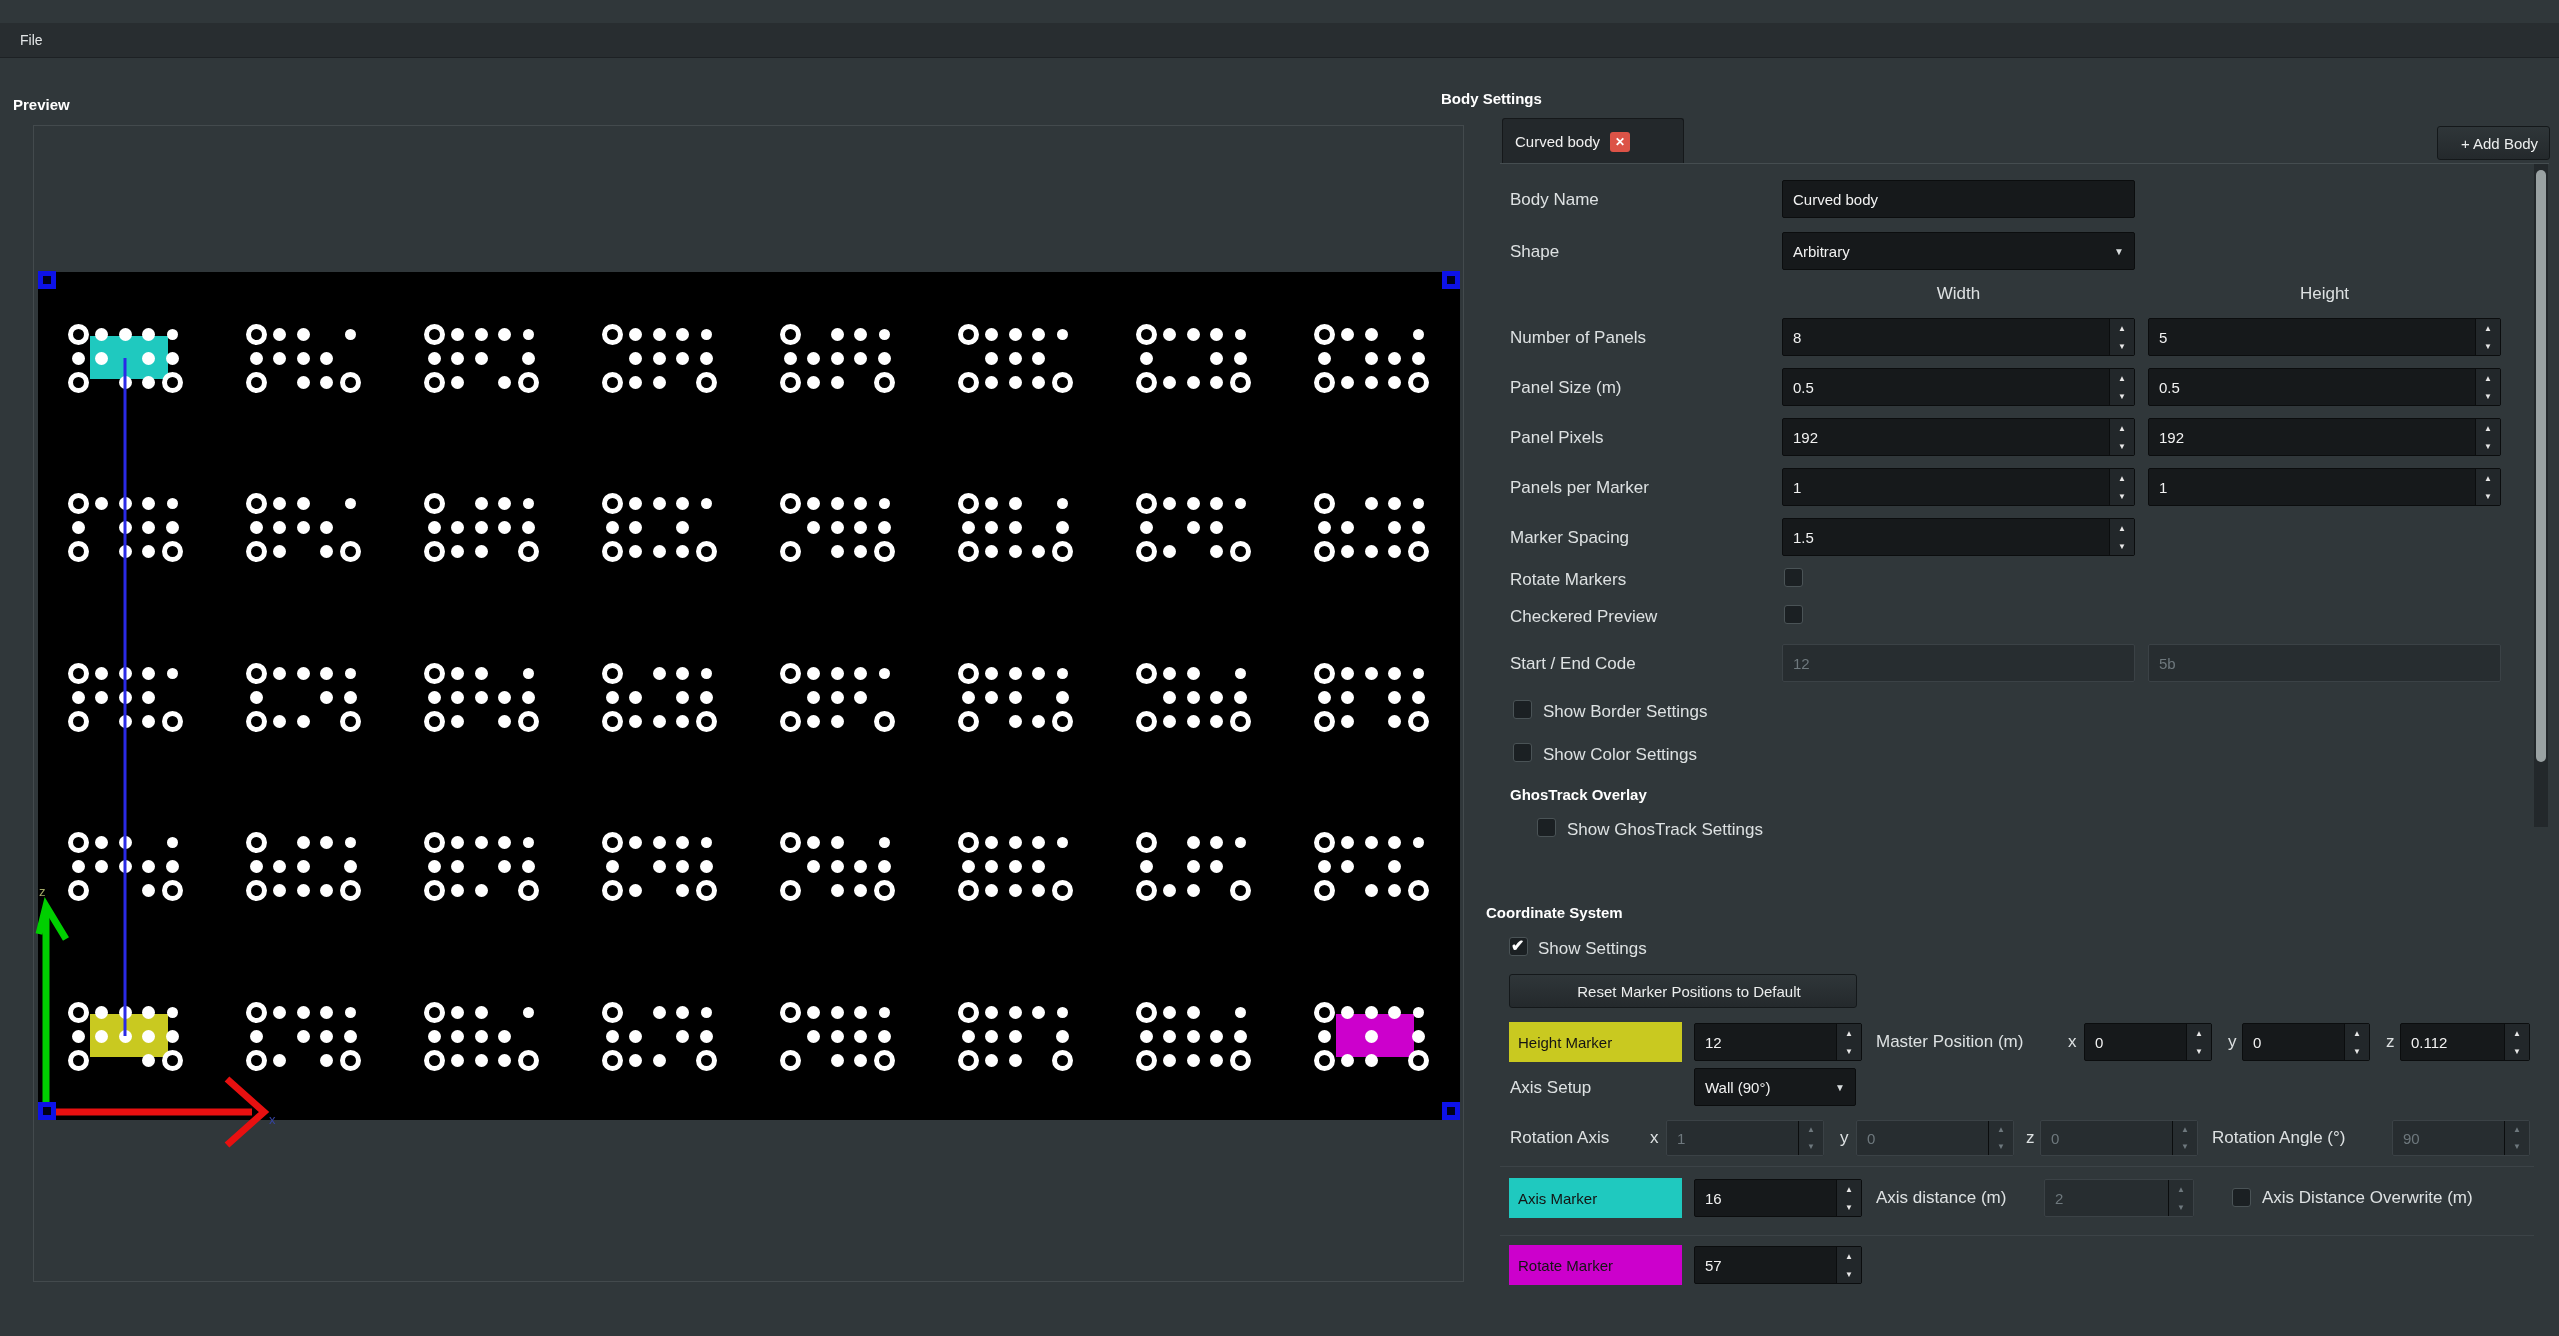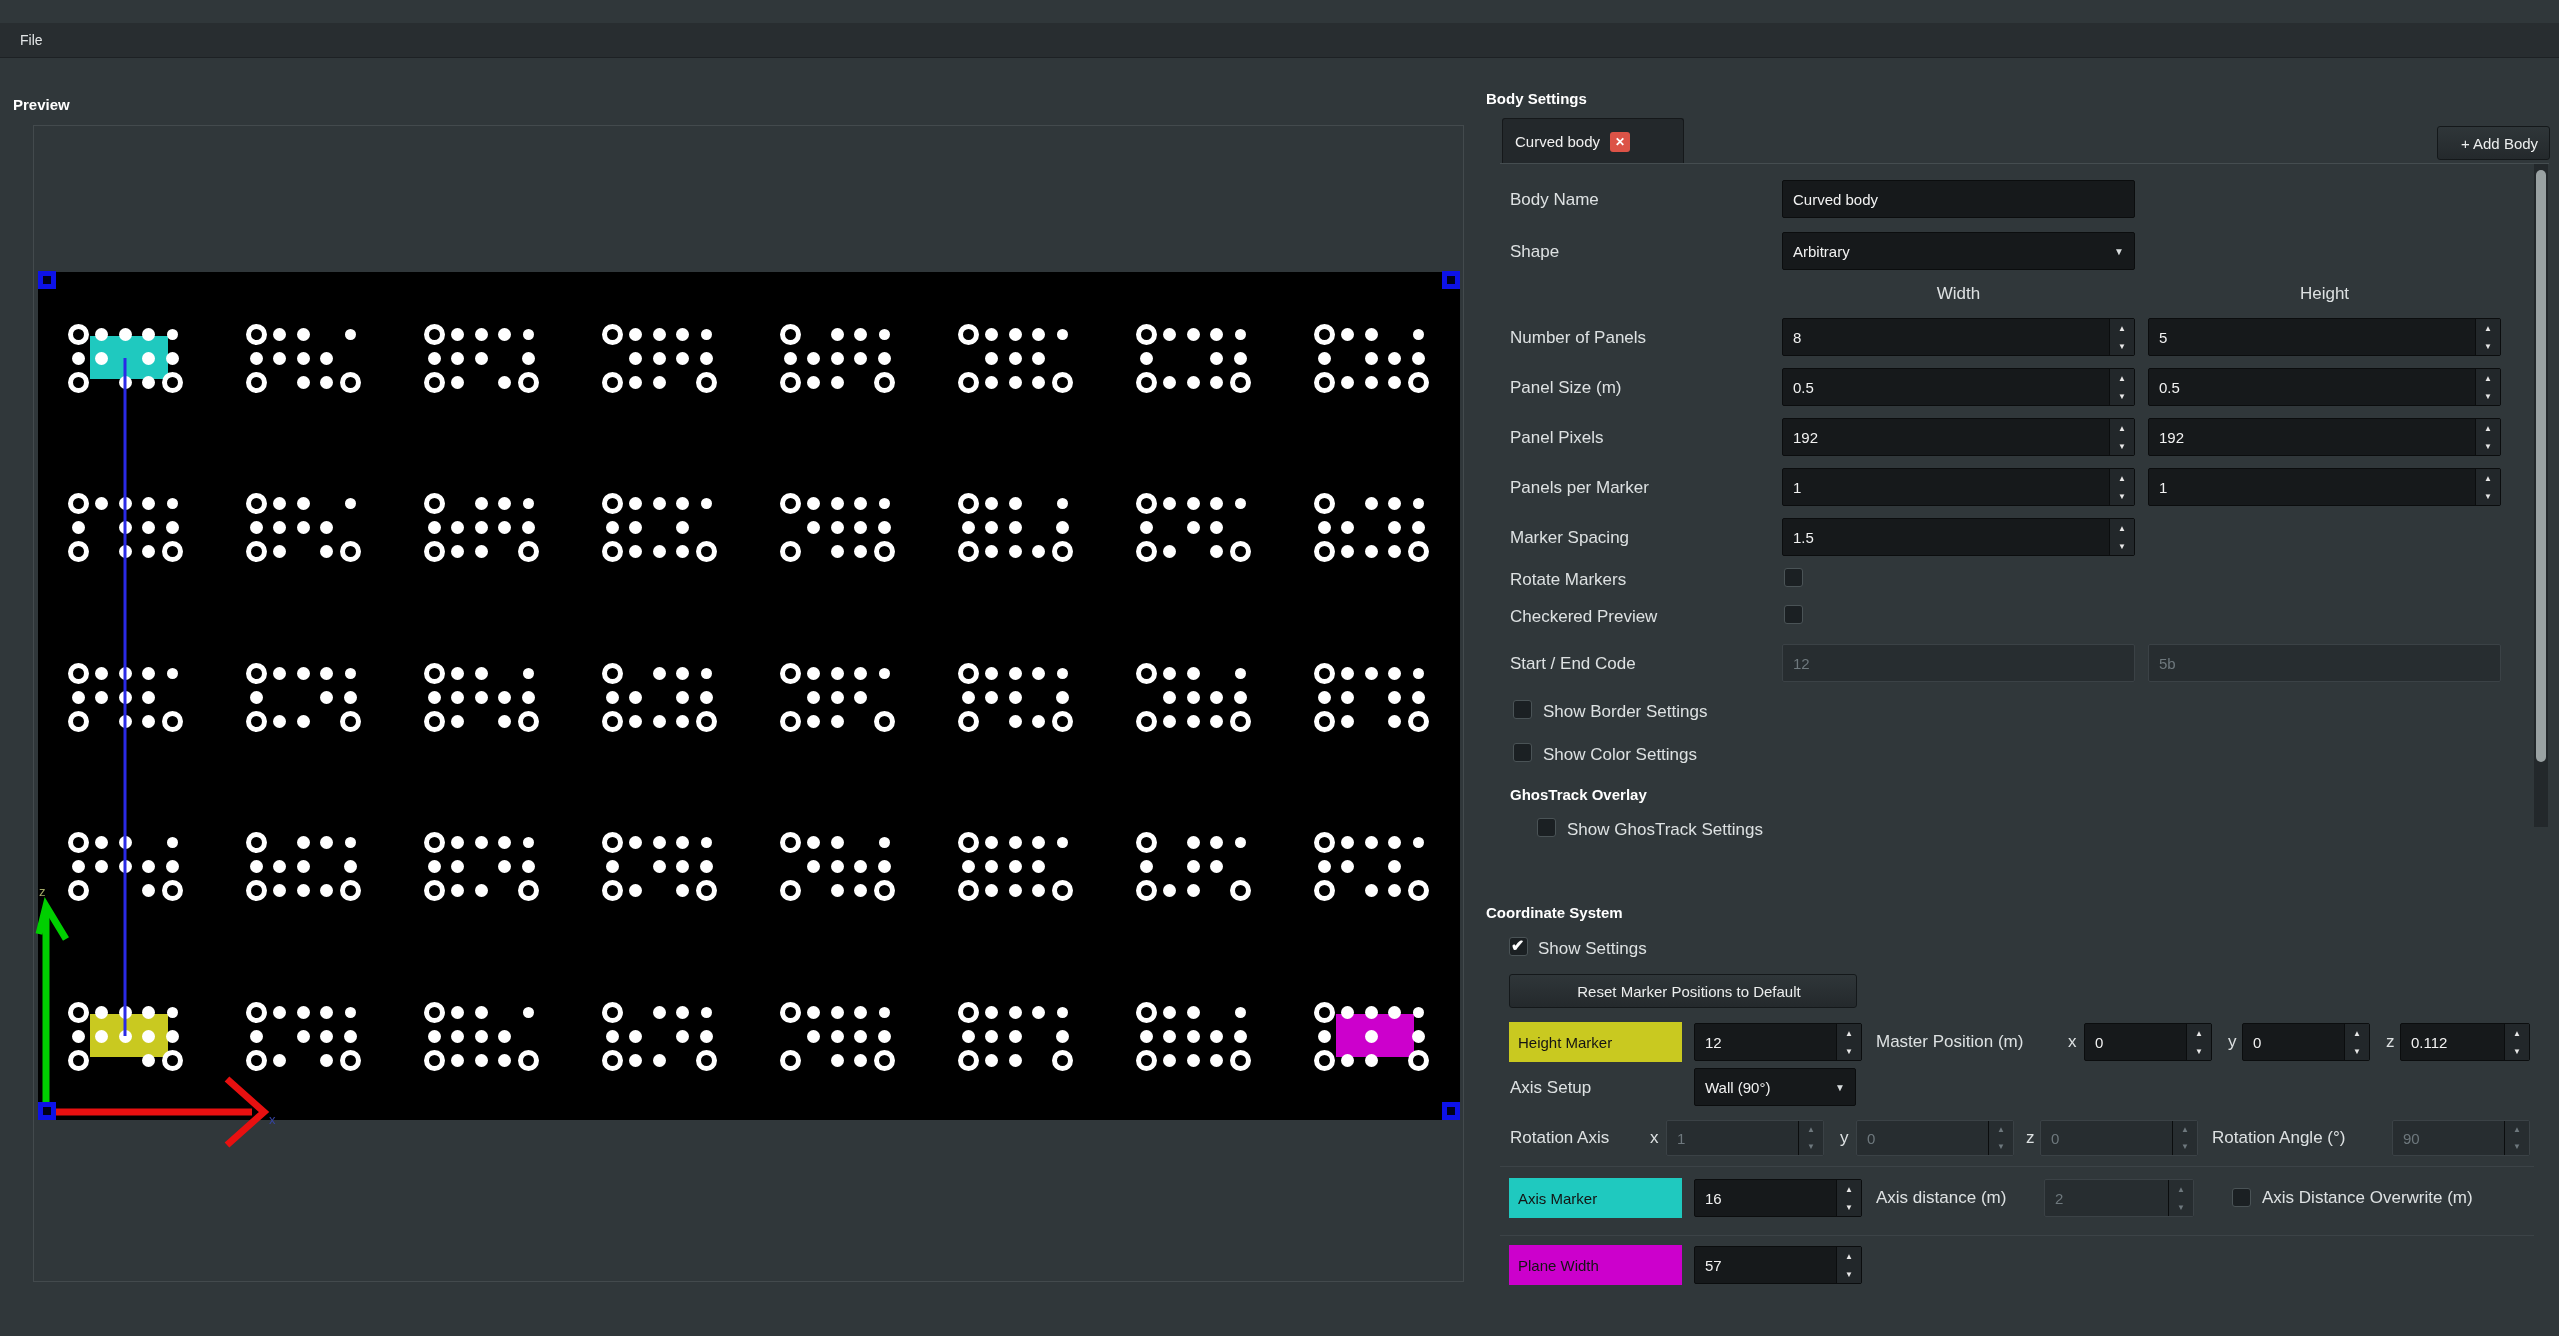--- a/index.html
+++ b/index.html
@@ -683,21 +683,21 @@
     <path d="M 189 807 L 226 840 L 189 873" stroke="#e81010" stroke-width="7" fill="none"></path>
     <text x="1" y="624" fill="#a2a868" font-size="13">z</text>
     <text x="231" y="852" fill="#3644a0" font-size="13">x</text>
   </svg>
 
   <div class="abs handle" style="left:38px;top:271px;"></div>
   <div class="abs handle" style="left:1442px;top:271px;"></div>
   <div class="abs handle" style="left:38px;top:1102px;"></div>
   <div class="abs handle" style="left:1442px;top:1102px;"></div>
 
-  <div class="abs h1" style="left:1486px;top:90px;">Body Settings</div>
+  <div class="abs h1" style="left:1441px;top:90px;">Body Settings</div>
 
   <div class="abs tab">
     <span>Curved body</span>
     <span class="tabclose"></span>
   </div>
   <div class="abs tabline"></div>
   <div class="abs btn" style="left:2437px;top:126px;width:113px;height:34px;">+ Add Body</div>
 
   <div class="abs lbl" style="left:1510px;top:190px;">Body Name</div>
   <div class="input" style="left:1782px;top:180px;width:353px;">
@@ -910,21 +910,21 @@
         <span class="up"></span>
         <span class="dn"></span>
       </span>
   </div>
   <div class="checkbox" style="left:2232px;top:1188px;"></div>
   <div class="abs lbl" style="left:2262px;top:1188px;">Axis Distance Overwrite (m)</div>
 
   <div class="abs hline" style="left:1500px;top:1235px;width:1034px;"></div>
 
   <div class="chip" style="left: 1509px; top: 1245px; width: 173px; background: rgb(204, 0, 204);">
-    <span>Plane Width</span>
+    <span>Rotate Marker</span>
   </div>
   <div class="spin" style="left:1694px;top:1246px;width:168px;">
     <span class="val">57</span>
     <span class="btns">
         <span class="up"></span>
         <span class="dn"></span>
       </span>
   </div>
 
 </div>

